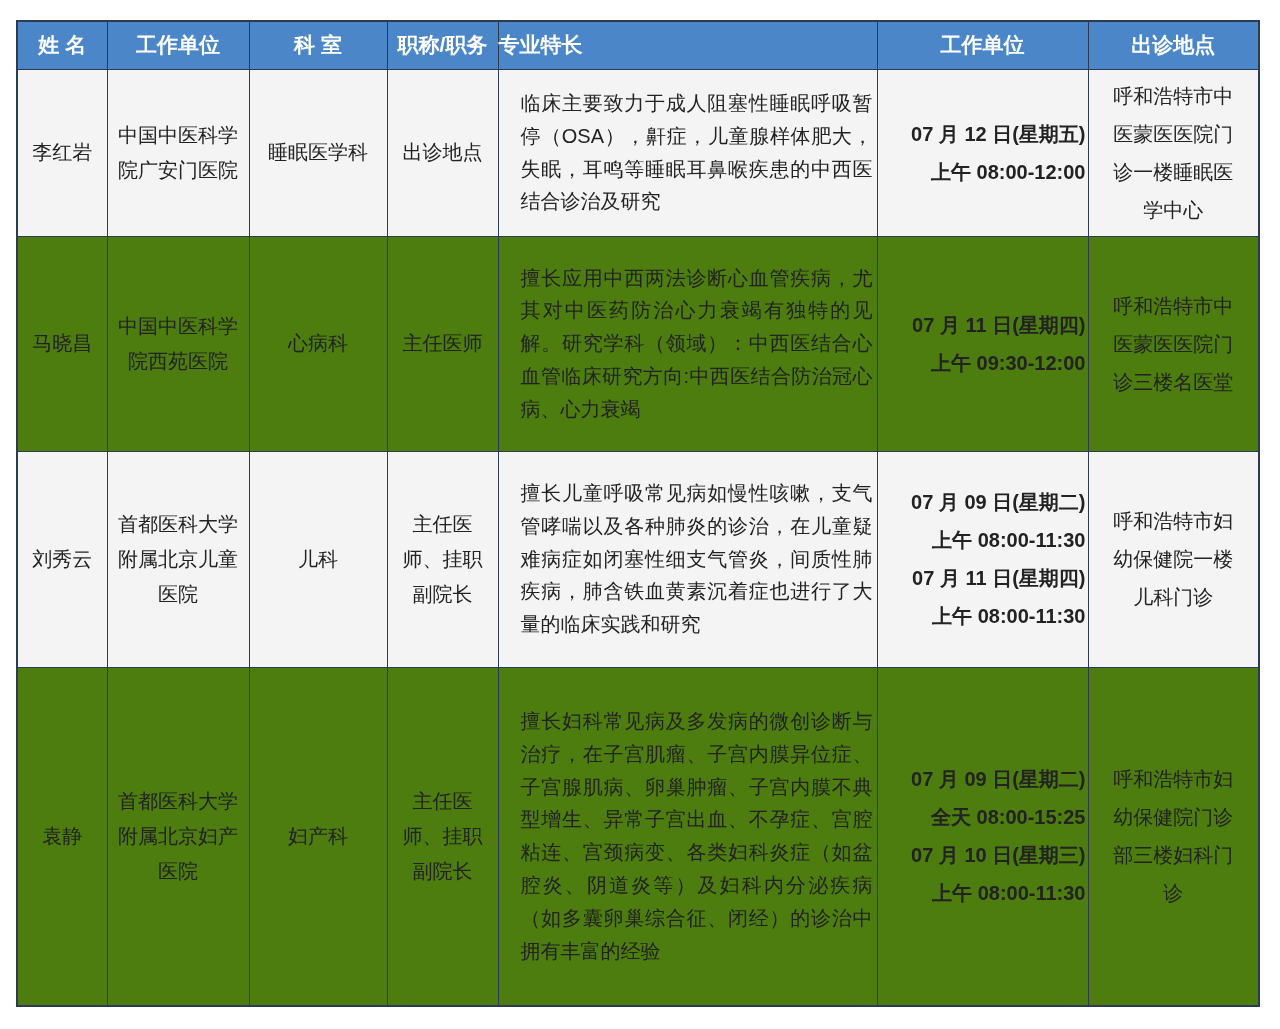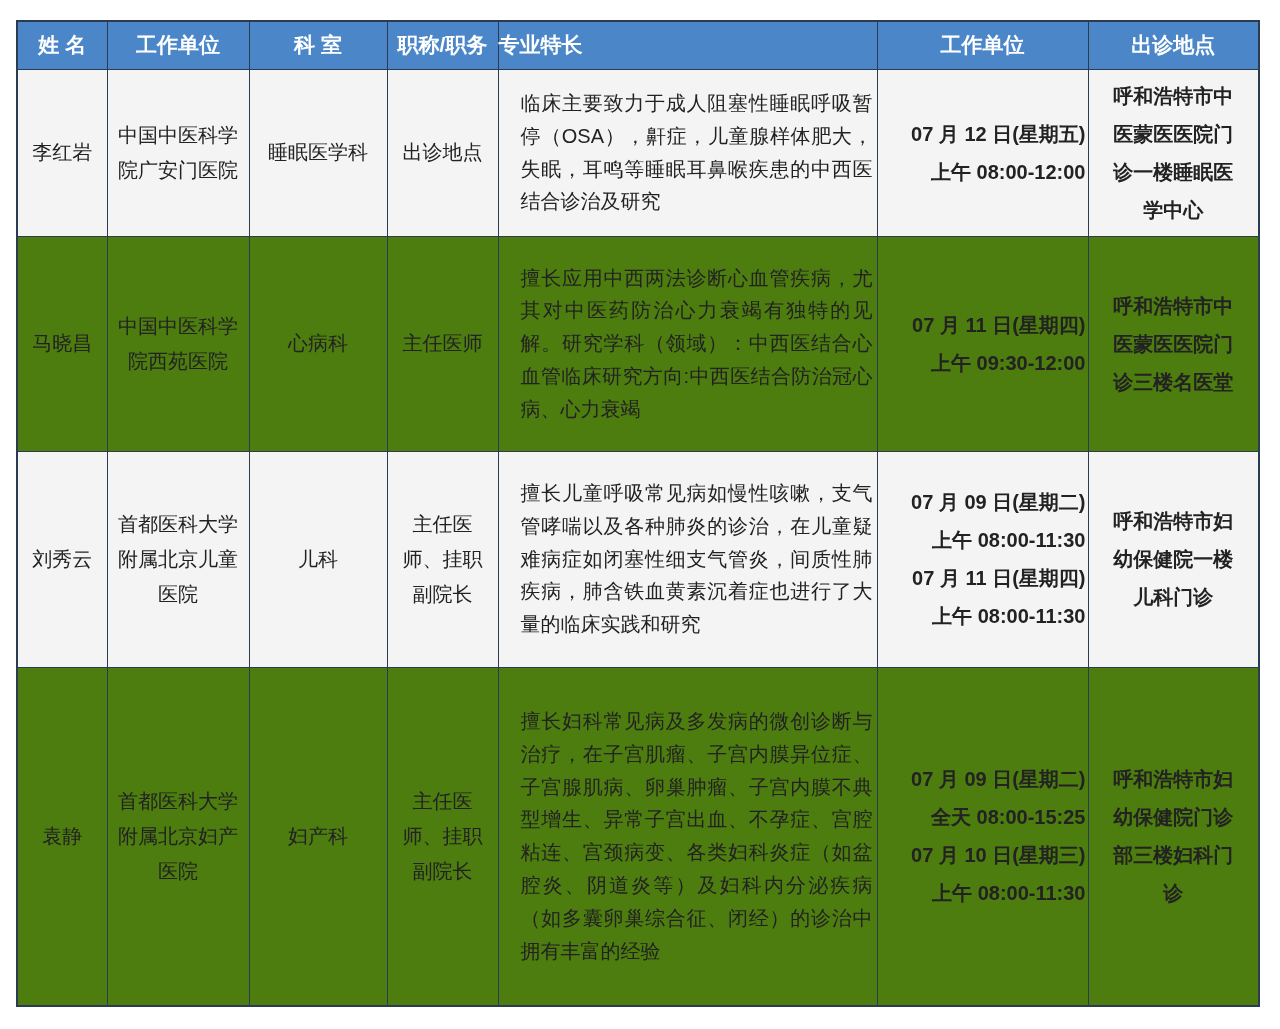--- a/index.html
+++ b/index.html
@@ -50,21 +50,21 @@
   }
   td.c-time {
     text-align: right;
     font-weight: bold;
     padding-left: 9px;
     padding-right: 2px;
     font-size: 20px;
   }
   td.c-time .sched-line { line-height: 1.9; white-space: nowrap; }
   td.c-loc {
-    font-weight: bold;
+    font-weight: normal;
     line-height: 1.9;
     padding: 4px 20px;
   }
   td.c-unit, td.c-title { line-height: 1.75; }
 </style>
 </head>
 <body>
 
 <div class="page">
   <table class="doctor-table">

